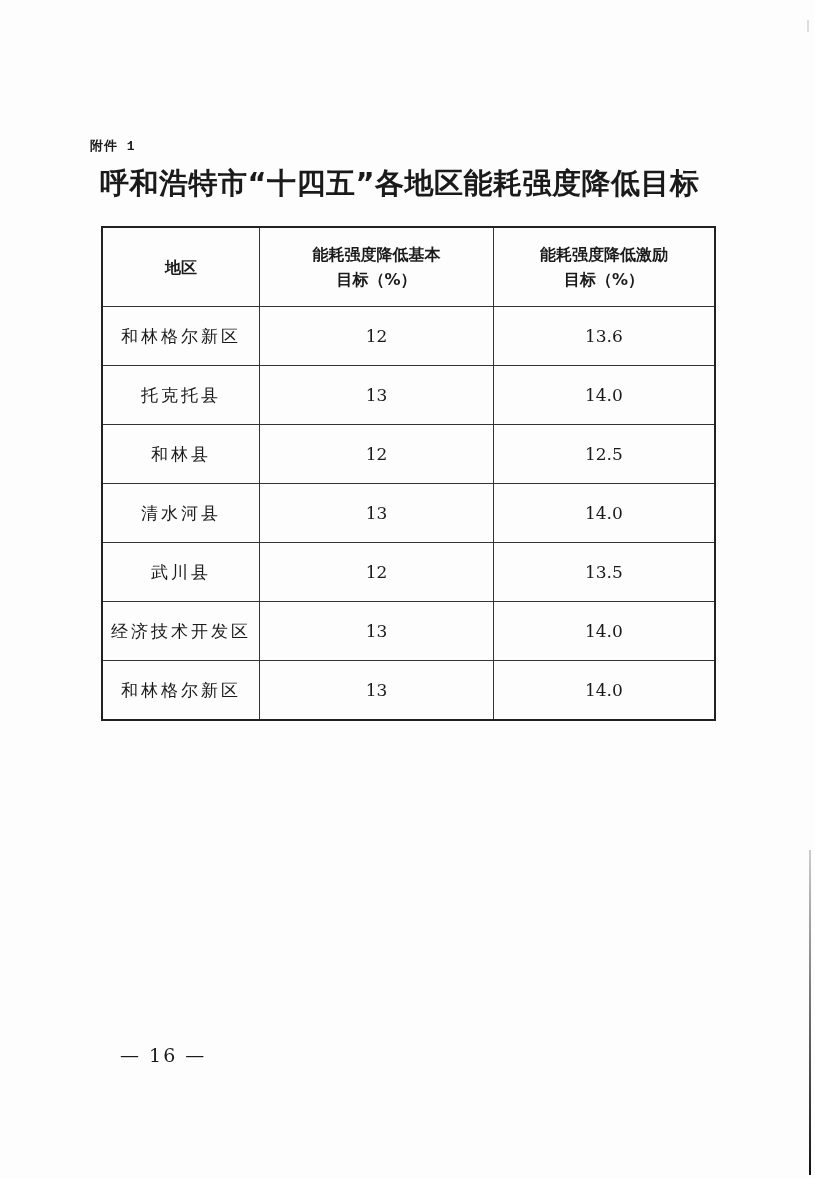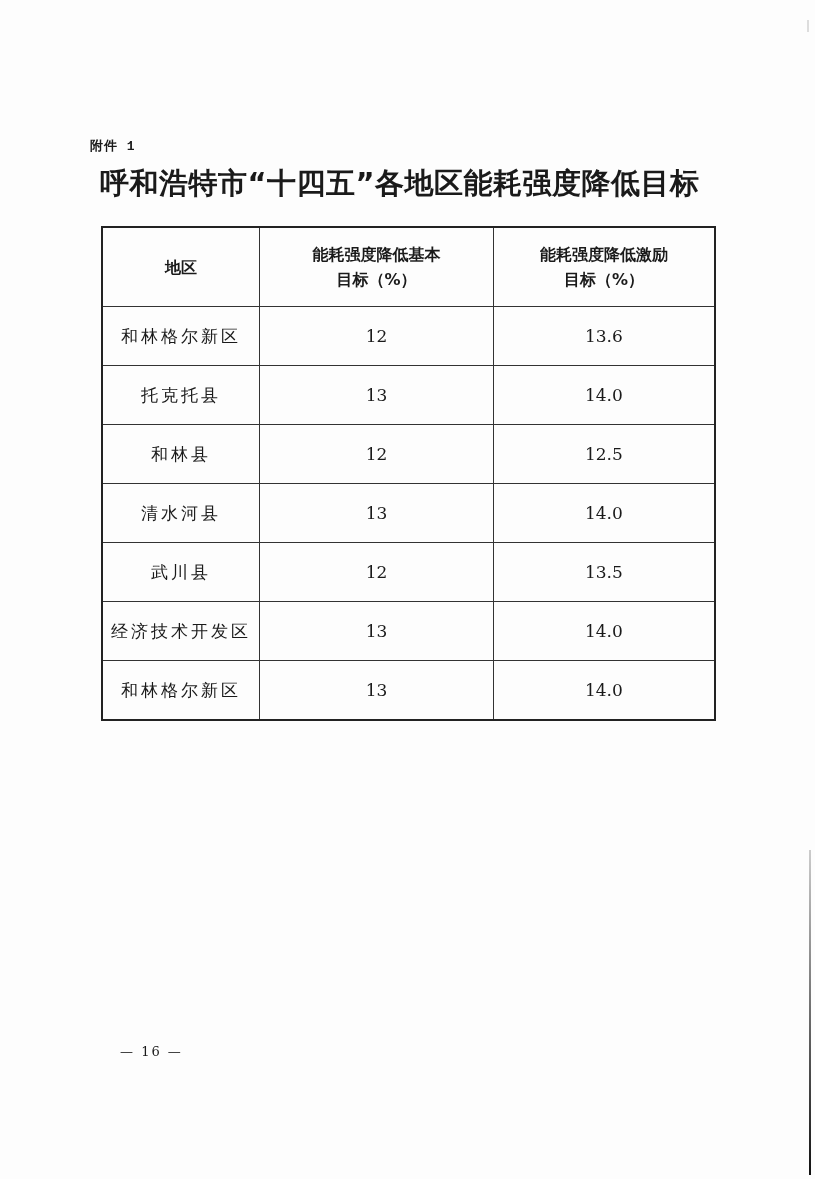--- a/index.html
+++ b/index.html
@@ -24,21 +24,21 @@
     border:1px solid #333; text-align:center; vertical-align:middle; padding:0;
   }
   table.grid th {
     height:78px; font-size:16px; font-weight:bold; line-height:25px;
     font-family: "DejaVu Sans", "Liberation Sans", sans-serif;
   }
   table.grid td { height:58px; font-size:17px; }
   td.region { letter-spacing:3px; font-size:16px; }
   col.c1 { width:158px; } col.c2 { width:234px; } col.c3 { width:222px; }
   .pagenum {
-    position:absolute; left:120px; top:1044px; font-size:13px; letter-spacing:2px;
+    position:absolute; left:120px; top:1044px; font-size:19px; letter-spacing:2px;
   }
   .scanline {
     position:absolute; left:809px; top:850px; width:2px; height:325px;
     background:linear-gradient(#ccc, #111);
   }
   .dot1 { position:absolute; left:807px; top:20px; width:2px; height:12px; background:#ddd; }
 </style>
 </head>
 <body>
 

